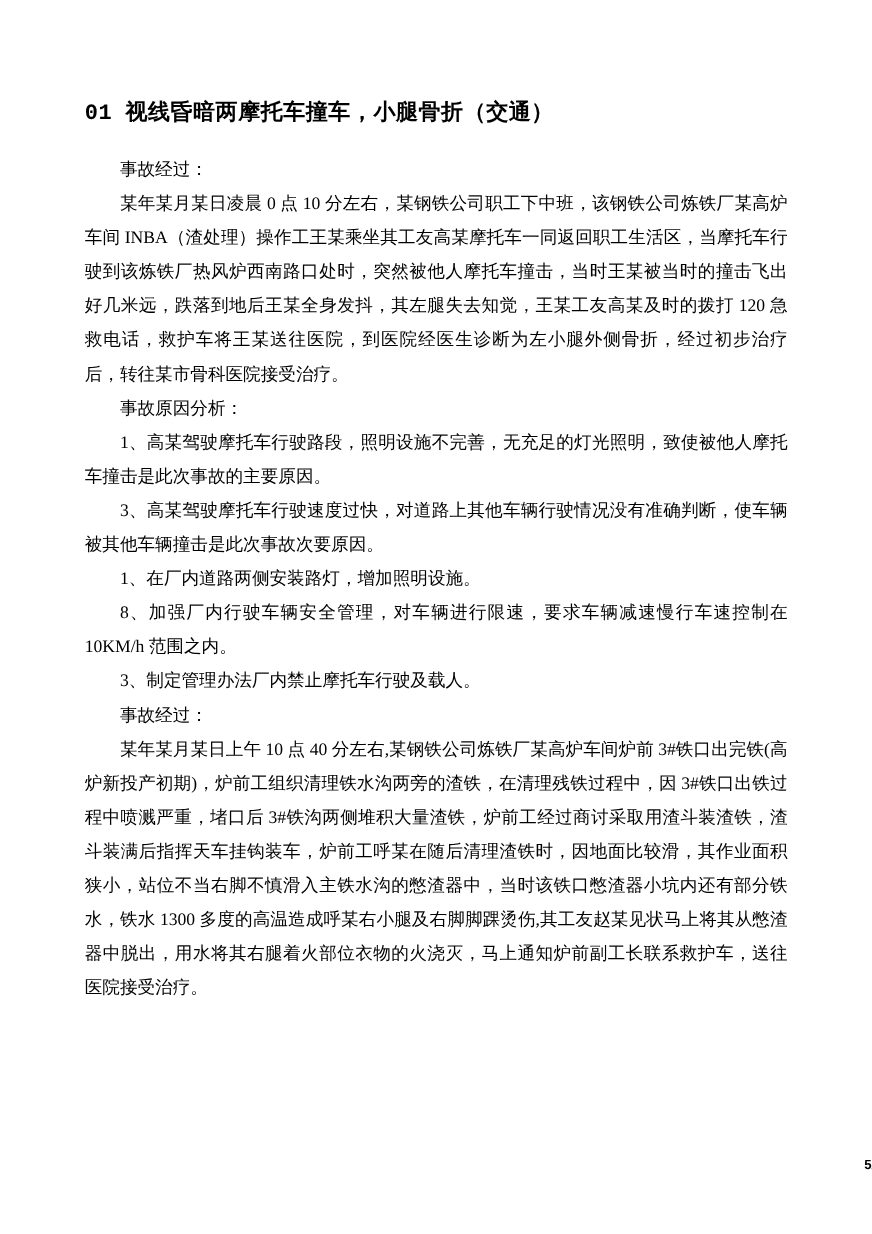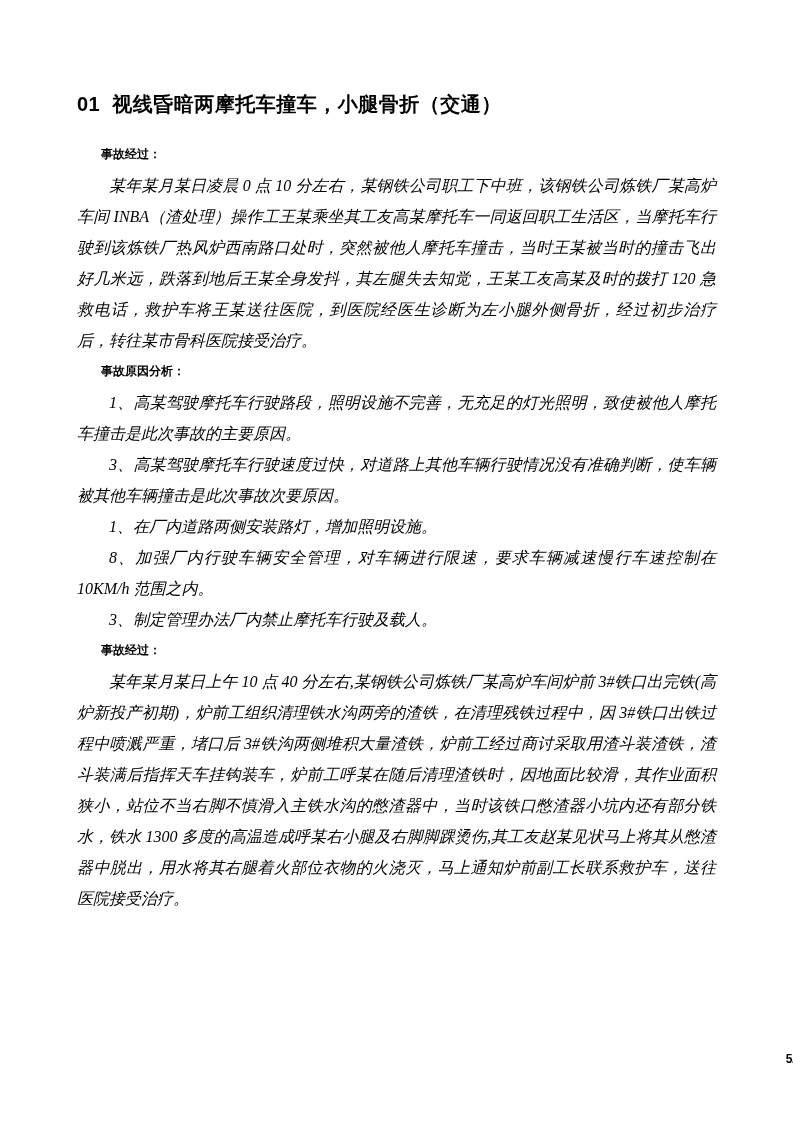--- a/index.html
+++ b/index.html
@@ -15,56 +15,55 @@
   }
 
   .content {
     position: absolute;
     top: 91px;
     left: 77px;
     width: 639px;
   }
 
   .sec-heading {
-    font-family: Liberation Sans, sans-serif;
+    font-family: Liberation Mono, monospace;
     font-size: 20px;
     font-weight: bold;
     line-height: 26px;
     margin: 0 0 22px 0;
     color: #000000;
     letter-spacing: 0.5px;
   }
 
   section.accident-section + section.accident-section .sec-heading {
     margin-top: 21px;
   }
 
   .sec-num {
     display: inline-block;
     margin-right: 12px;
     font-weight: bold;
   }
 
   .block-label {
     font-family: "Liberation Sans", sans-serif;
-    font-size: 12px;
-    font-weight: bold;
+    font-size: 16px;
+    font-weight: normal;
     line-height: 31px;
     margin: 0;
     text-indent: 2em;
   }
 
   .block-para {
     font-family: "Liberation Serif", serif;
     font-size: 16px;
     line-height: 31px;
     margin: 0;
     text-indent: 2em;
     text-align: justify;
-    font-style: italic;
   }
 
   .footer {
     position: absolute;
     top: 1051px;
     left: 16px;
     width: 100%;
     text-align: right;
     font-family: "Liberation Sans", sans-serif;
     font-size: 12px;

